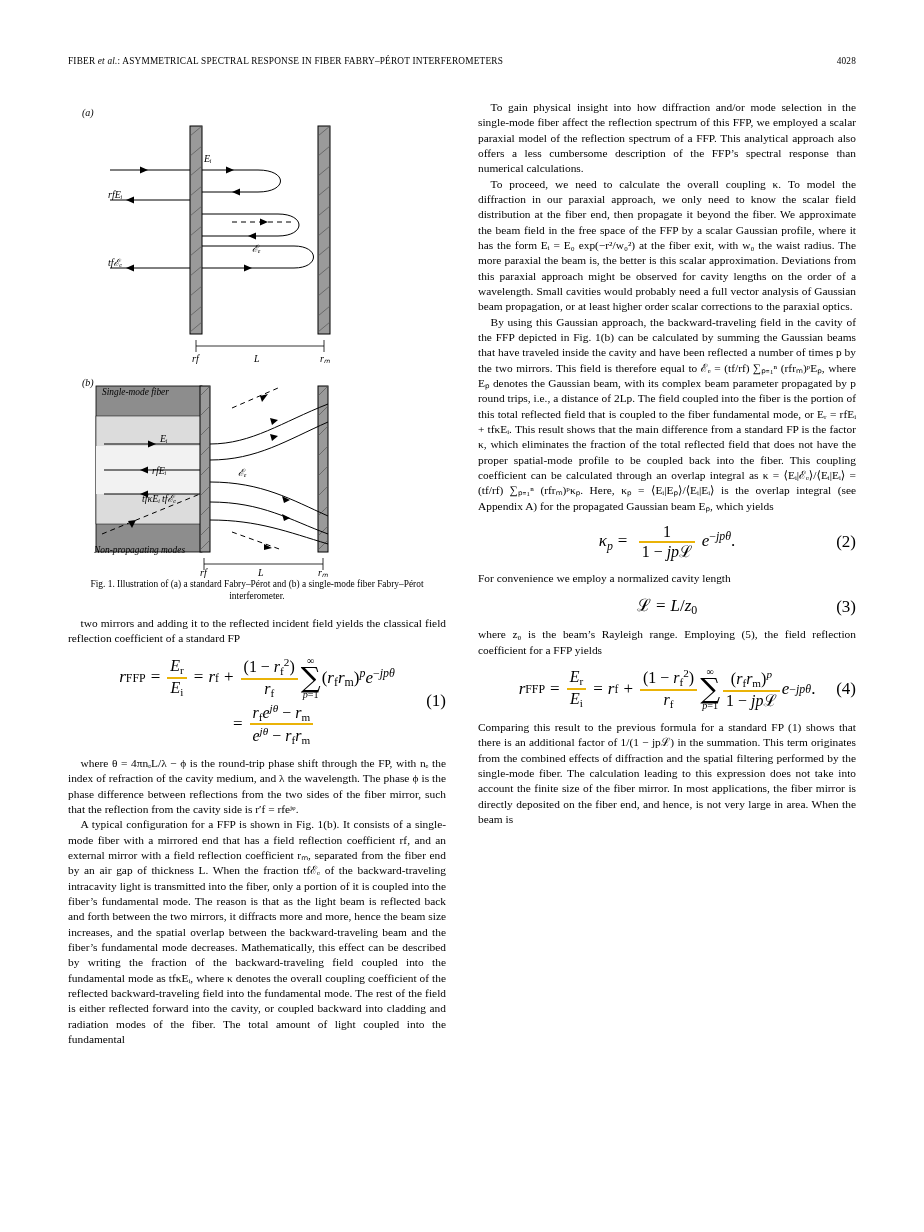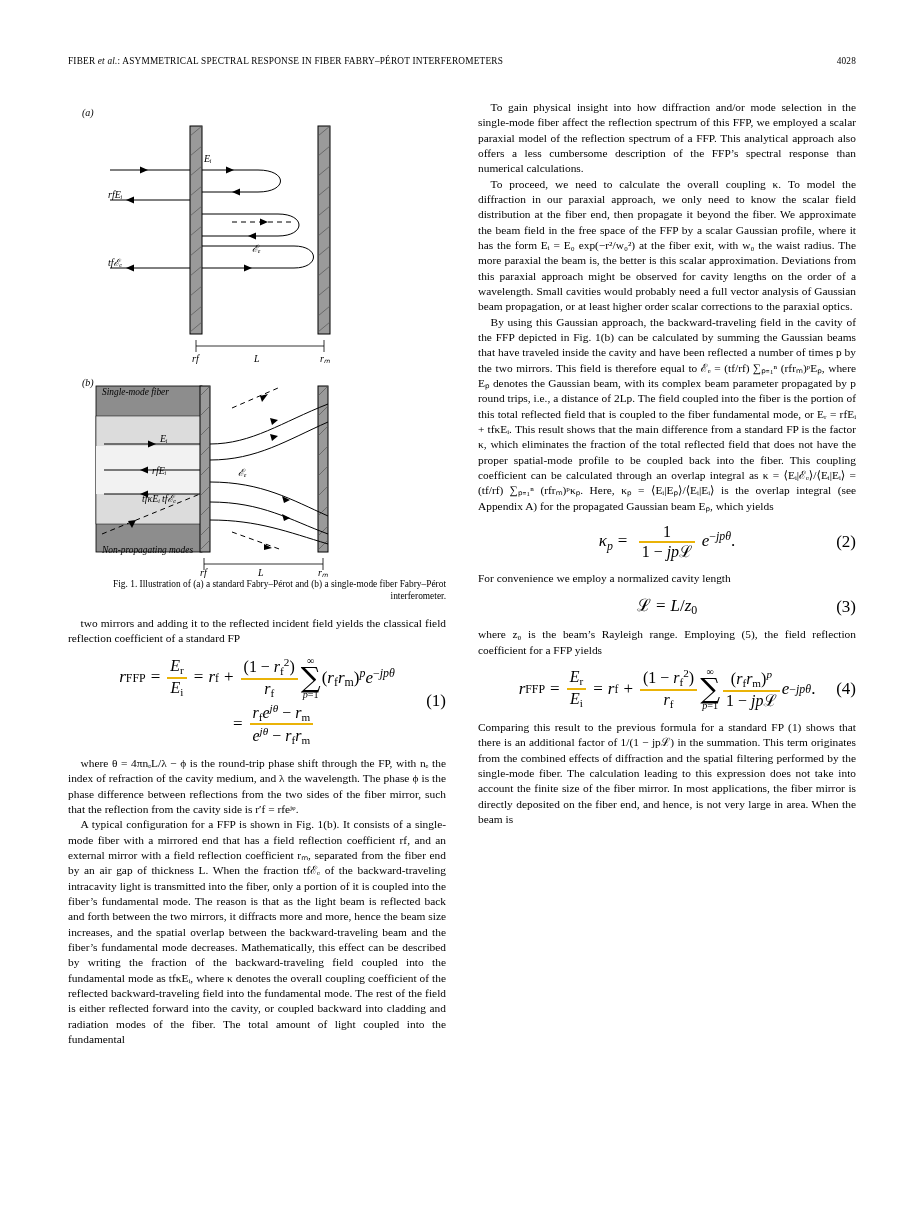--- a/index.html
+++ b/index.html
@@ -56,21 +56,21 @@
   .fig-box {
     position: relative;
     width: 330px;
     height: 470px;
     margin: 0 auto 8px 14px;
     font-family: "Liberation Serif", serif;
   }
   .fig-caption {
     font-size: 9.4px;
     line-height: 1.28;
-    text-align: right;
+    text-align: center;
     text-indent: 0;
     margin-top: 2px;
   }
   .panel-label {
     position: absolute;
     font-size: 10px;
     font-style: italic;
   }
 
   .eq {
@@ -261,21 +261,21 @@
           <polygon points="178,14 186,12 180,20" fill="#000"></polygon>
           <line x1="150" y1="150" x2="200" y2="168" stroke="#000" stroke-width="1" stroke-dasharray="5,4"></line>
           <polygon points="182,162 190,166 182,168" fill="#000"></polygon>
 
           <line x1="122" y1="182" x2="241" y2="182" stroke="#000" stroke-width="0.8"></line>
           <line x1="122" y1="176" x2="122" y2="188" stroke="#000" stroke-width="0.8"></line>
           <line x1="241" y1="176" x2="241" y2="188" stroke="#000" stroke-width="0.8"></line>
         </svg>
 
         <div class="panel-label" style="left:20px; top:286px; font-style:italic; font-size:9.4px;">Single-mode fiber</div>
-        <div class="panel-label" style="left:20px; top:444px; font-style:italic; font-size:9.4px;">Non-propagating modes</div>
+        <div class="panel-label" style="left:12px; top:444px; font-style:italic; font-size:9.4px;">Non-propagating modes</div>
         <div class="panel-label" style="left:78px; top:332px; font-style:italic;">Eᵢ</div>
         <div class="panel-label" style="left:70px; top:364px; font-style:italic;">rfEᵢ</div>
         <div class="panel-label" style="left:24px; top:392px; font-style:italic;margin-left:36px;">tfκEᵢ</div>
         <div class="panel-label" style="left:80px; top:392px; font-style:italic;">tfℰₑ</div>
         <div class="panel-label" style="left:156px; top:366px; font-style:italic;">ℰₑ</div>
         <div class="panel-label" style="left:118px; top:466px; font-style:italic;">rf</div>
         <div class="panel-label" style="left:176px; top:466px; font-style:italic;">L</div>
         <div class="panel-label" style="left:236px; top:466px; font-style:italic;">rₘ</div>
       </div>
 

